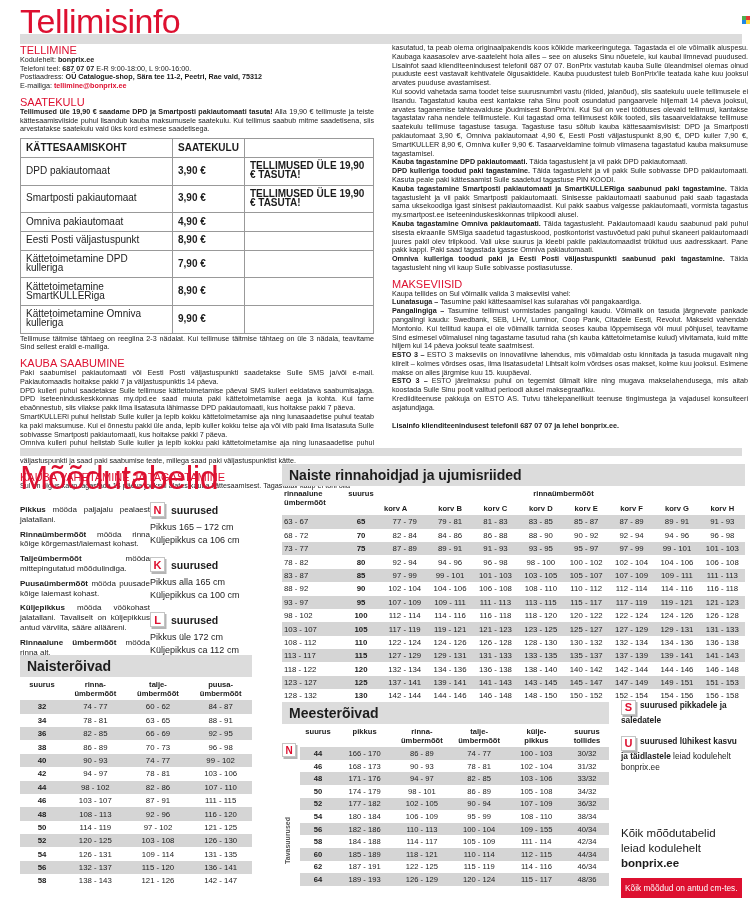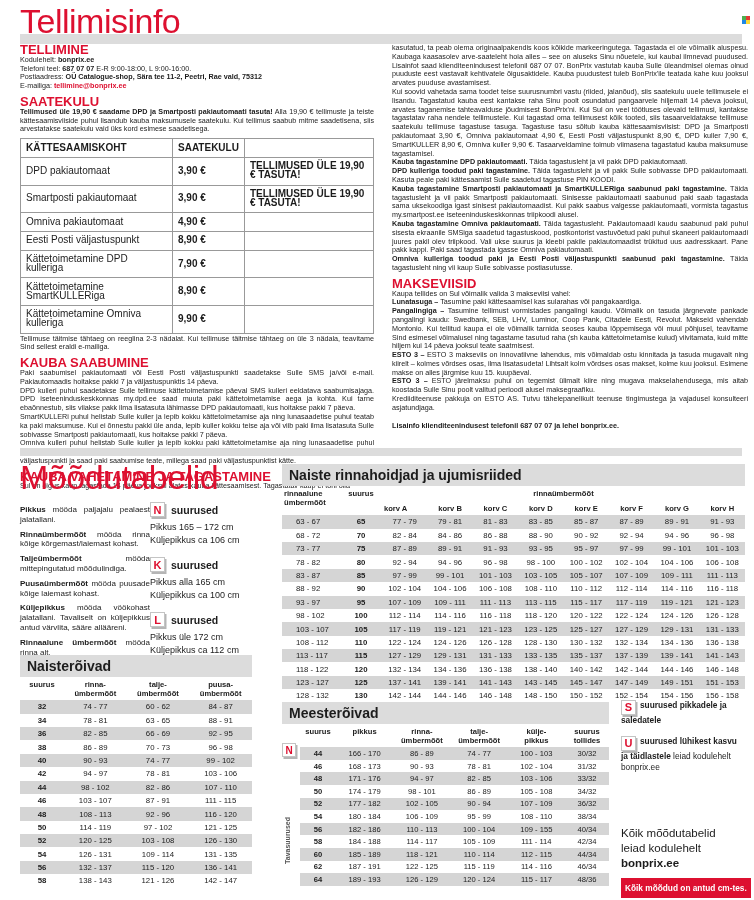--- a/index.html
+++ b/index.html
@@ -12,21 +12,21 @@
   .abs{position:absolute;}
   .b{font-weight:bold;}
   .r{color:var(--red);}
   
   .big-title{color:var(--red);font-weight:400;font-size:34px;line-height:34px;letter-spacing:-.5px;}
   .hbar{background:var(--bar);height:10px;}
   
   .small-text{font-size:7.2px;line-height:8.8px;}
   .small-text p{margin:0;text-align:justify;}
   .no-justify p{text-align:left;}
-  .sec-h{color:var(--red);font-weight:bold;font-size:13px;margin:7px 0 1px 0;}
+  .sec-h{color:var(--red);font-weight:normal;font-size:11px;margin:7px 0 1px 0;}
   .sec-h.first{margin-top:0;}
   .lisainfo{margin-top:9px !important;font-weight:bold;text-align:left !important;}
   
   #ship-table{width:100%;border-collapse:collapse;margin:4px 0 1px 0;}
   #ship-table th,#ship-table td{border:1px solid #999;font-size:10px;padding:4.5px 5px;text-align:left;vertical-align:middle;}
   #ship-table th{font-weight:bold;}
   #ship-table td:nth-child(1){width:152px;}
   #ship-table td:nth-child(2){width:56px;font-weight:bold;}
   #ship-table td:nth-child(3){font-weight:bold;}
   
@@ -40,36 +40,36 @@
   
   .tbl-bar{background:var(--bar);font-weight:bold;font-size:14px;padding:3px 7px;}
   table.sz{width:100%;border-collapse:collapse;table-layout:fixed;}
   table.sz th{font-size:7.6px;font-weight:bold;white-space:pre-line;vertical-align:top;padding:4px 0 2px 0;text-align:center;line-height:8.6px;}
   table.sz td{font-size:7.8px;height:13.4px;text-align:center;padding:0;}
   table.sz tbody tr:nth-child(odd){background:var(--altrow);}
   #women table.sz th:first-child{width:44px;}
   #women table.sz td:first-child{font-weight:bold;}
   #bra table.sz th:nth-child(1){width:58px;text-align:left;padding-left:2px;}
   #bra table.sz th:nth-child(2){width:42px;}
-  #bra table.sz td:first-child{text-align:left;padding-left:14px;}
+  #bra table.sz td:first-child{text-align:left;padding-left:2px;}
   #bra table.sz td:nth-child(2){font-weight:bold;}
   #bra .span-head{text-align:center;}
   #men table.sz{margin-left:18px;width:calc(100% - 18px);}
   #men table.sz td{height:12.6px;font-size:7.6px;}
   #men table.sz td:first-child{font-weight:bold;}
   #men table.sz th:nth-child(1){width:36px;}
   #men table.sz th:nth-child(6){width:44px;}
   #men-n-badge{position:absolute;left:0;top:41px;width:14px;height:14px;font-size:10px;}
   #men-vert-label{position:absolute;left:2px;top:96px;height:86px;writing-mode:vertical-rl;transform:rotate(180deg);
     font-size:7px;font-weight:bold;color:#555;text-align:center;}
   
   .note{margin:0 0 10px 0;font-size:8.3px;line-height:11px;}
   .note .size-badge{vertical-align:-3px;margin-right:4px;}
   #footer-note{font-size:11.5px;line-height:15px;}
-  #cm-badge{display:inline-block;background:var(--red);color:#fff;font-weight:bold;font-size:8.3px;padding:2.5px 4px;margin-top:7px;}
+  #cm-badge{display:inline-block;background:var(--red);color:#fff;font-weight:normal;font-size:8.3px;padding:2.5px 4px;margin-top:7px;}
   
   #reg-mark{display:grid;grid-template-columns:4px 4px;grid-template-rows:4px 4px;}
 </style>
 </head>
 <body>
 
 <div class="abs hbar" style="left:20px;top:34px;right:12px;"></div>
 <div class="abs big-title" style="left:20px;top:4px;">Tellimisinfo</div>
 <div class="abs" id="reg-mark" style="right:4px;top:16px;">
   <span style="background:#4caf50;"></span>

